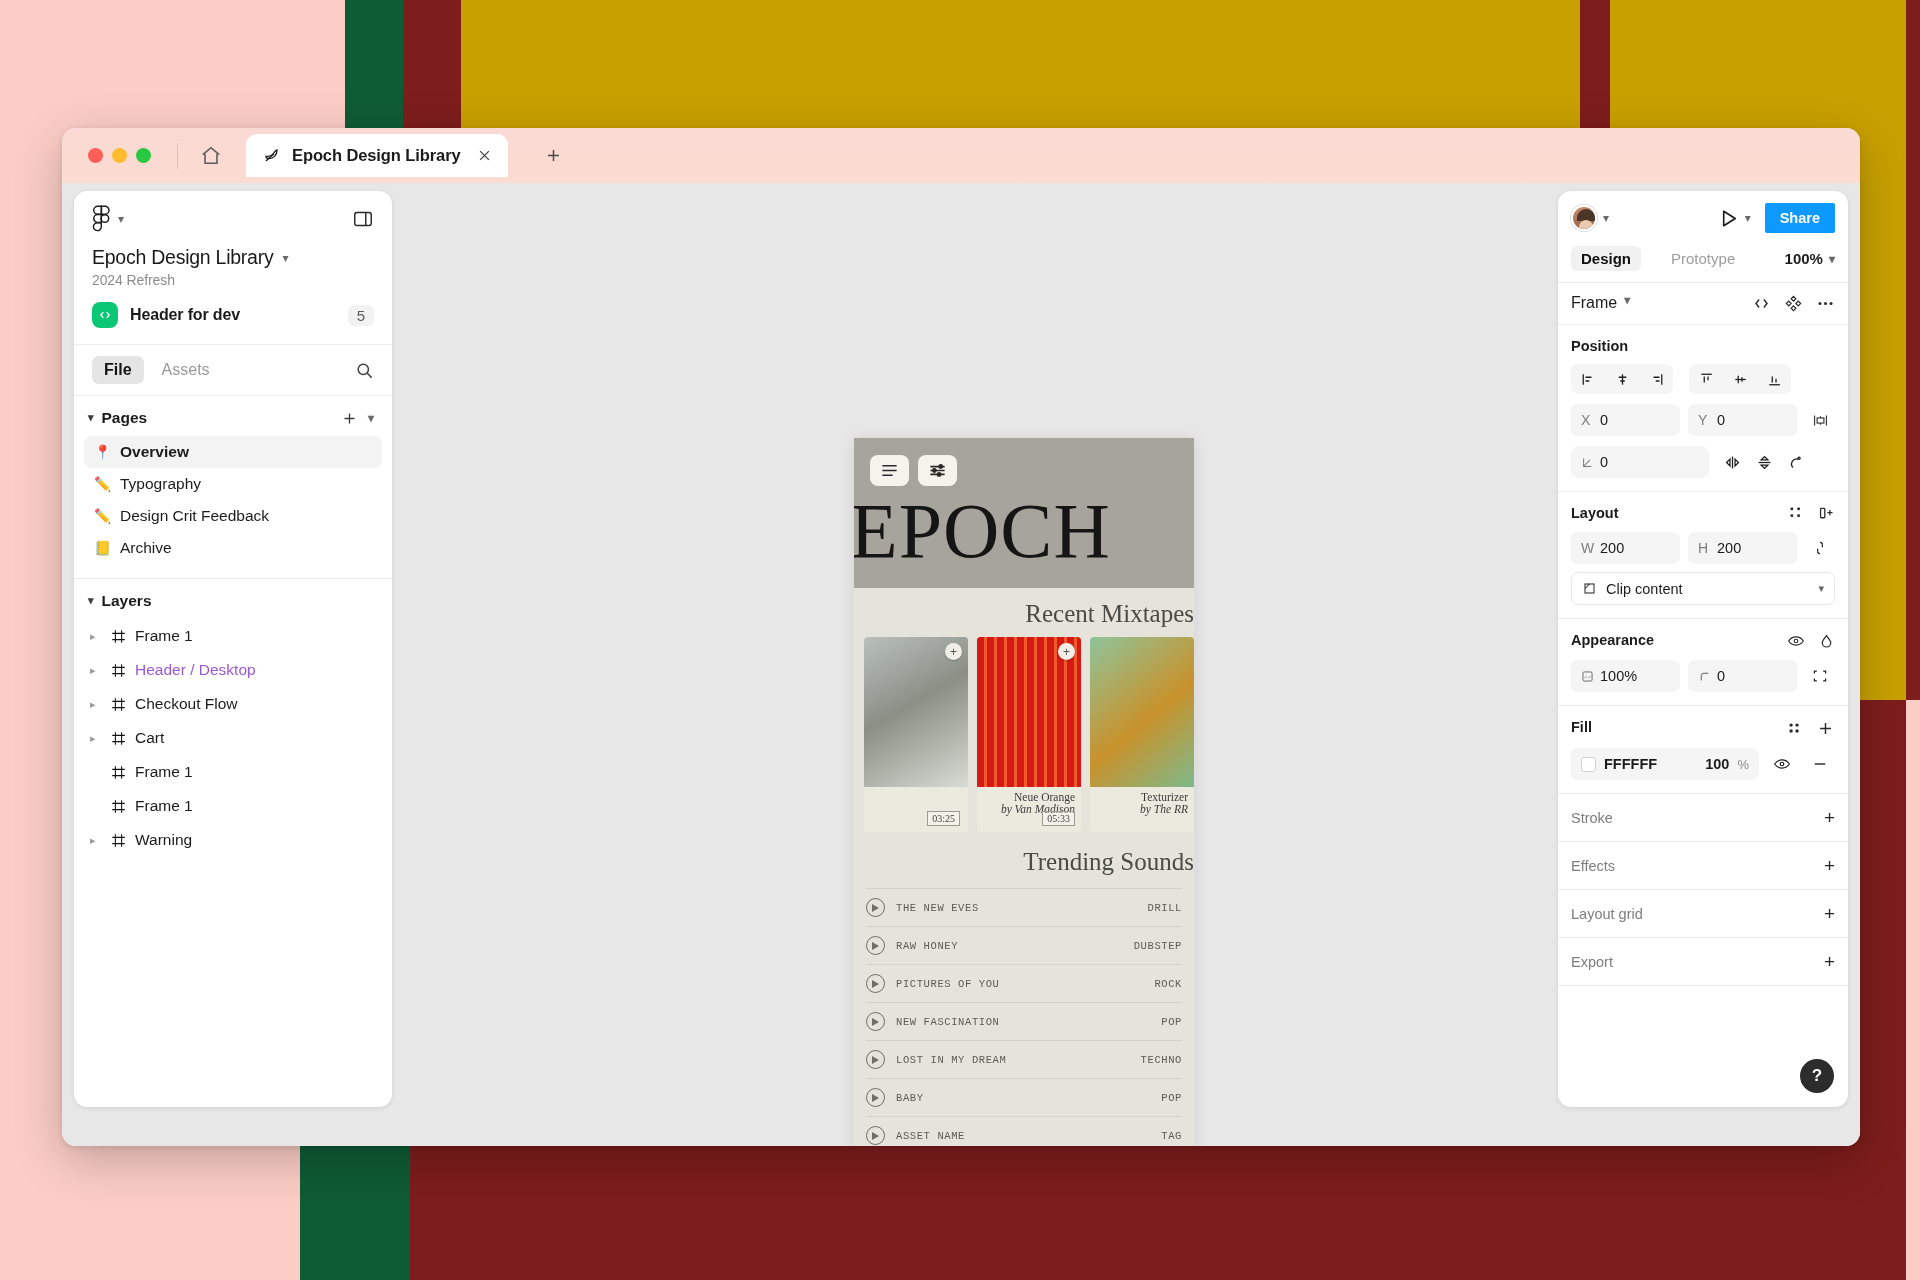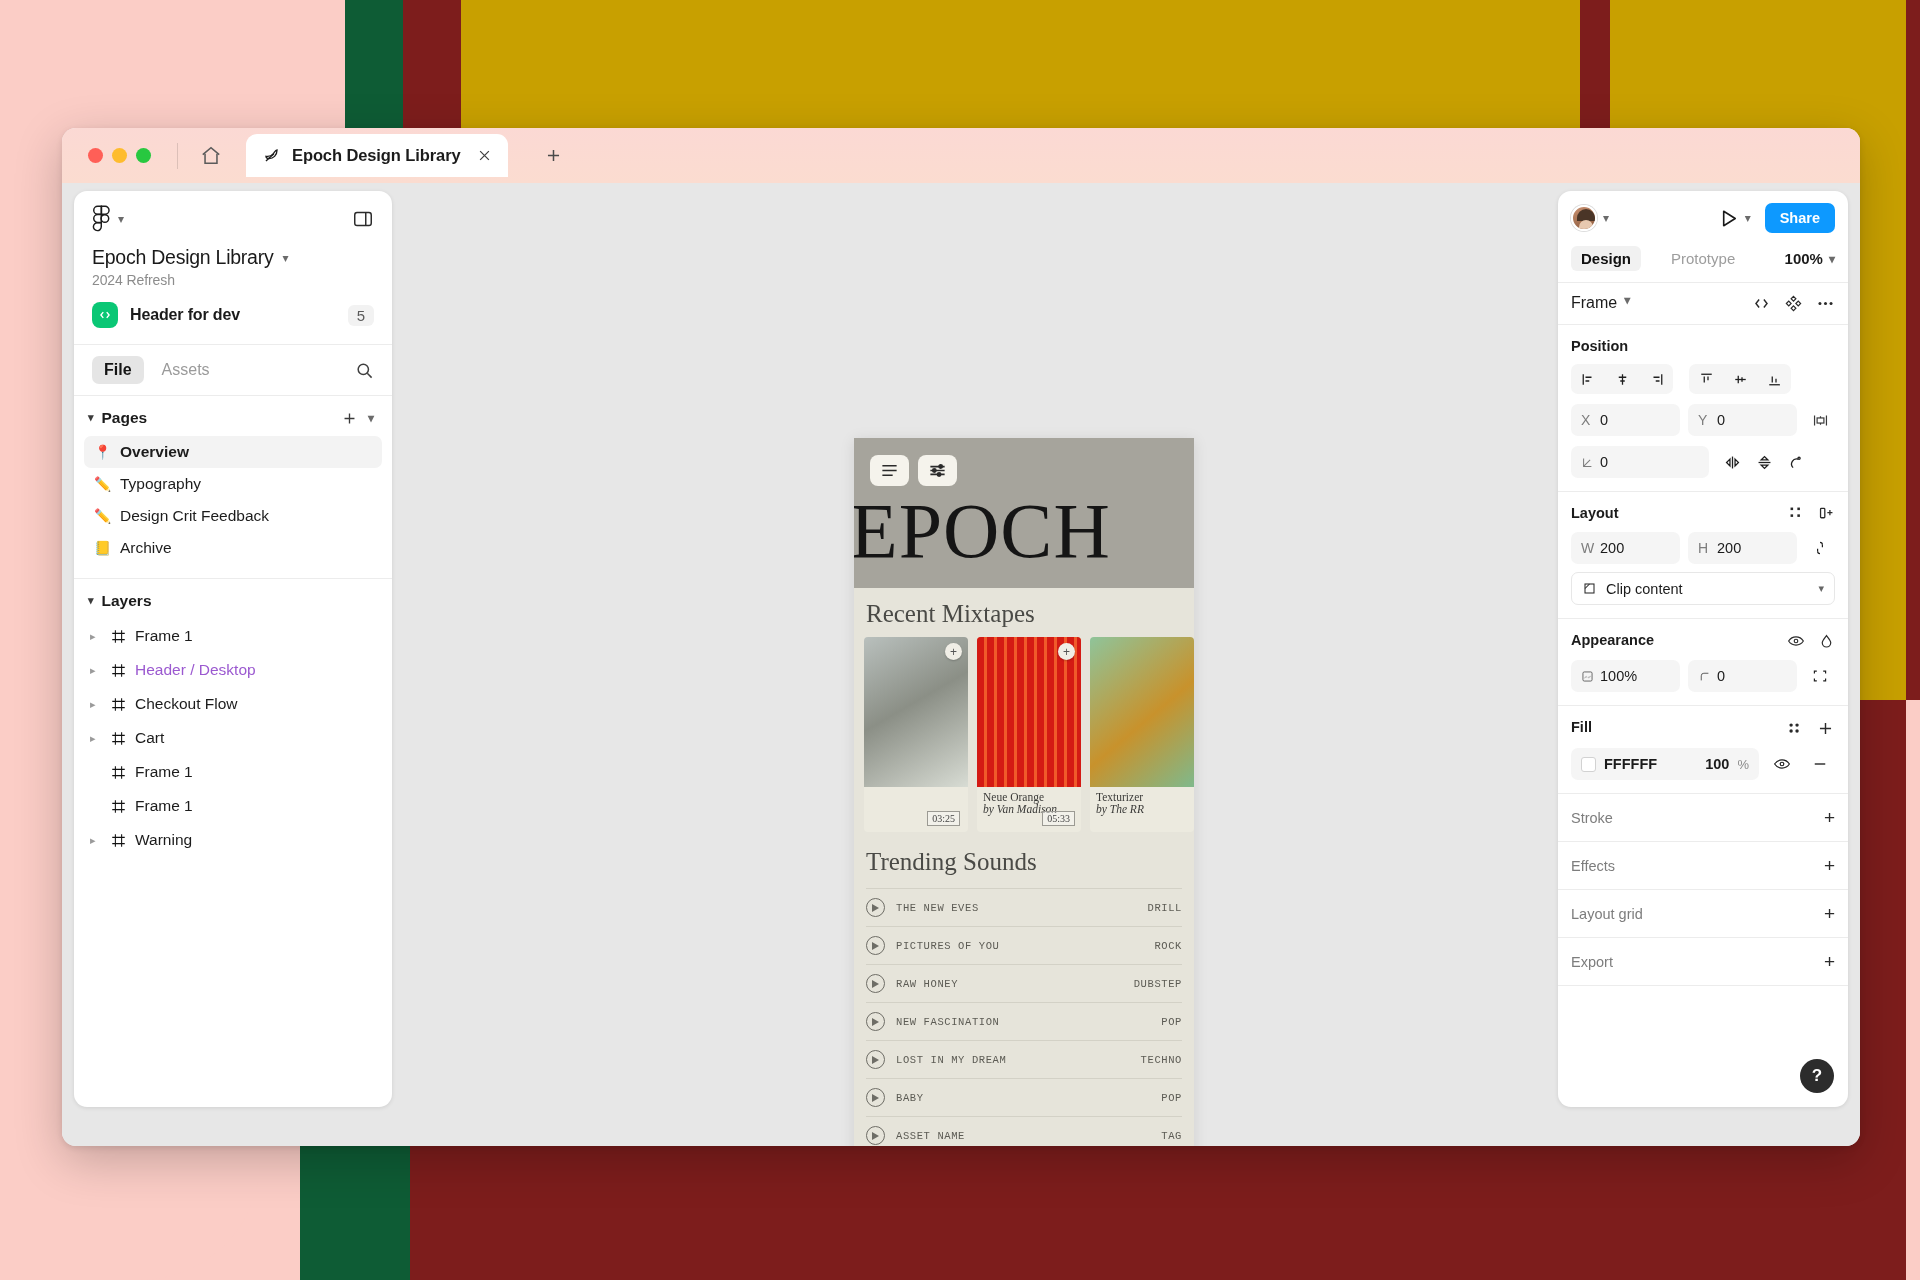--- a/index.html
+++ b/index.html
@@ -114,21 +114,21 @@
   .layer-row {
     display:flex; align-items:center; gap: 9px;
     margin: 0 8px; padding: 8px 8px; border-radius: 7px;
     font-size: 15.5px; color: #1c1c1c;
   }
   .layer-row .caret { width: 12px; color: #9a9a9a; font-size: 11px; }
   .layer-row .fr { color:#111; display:flex;align-items:center; }
   .layer-row.purple .lname { color: #9b59d0; }
 
   
-  #canvas { position:absolute; left: 340px; right: 330px; top: 0; bottom: 0; }
+  #canvas { position:absolute; left: 340px; right: 330px; top: 0; bottom: 0; text-align: right; }
   #artboard {
     position: absolute;
     left: 452px; top: 255px;
     width: 340px; height: 737px;
     background: #e6e4da;
     box-shadow: 0 2px 14px rgba(0,0,0,.10);
     overflow: hidden;
     filter: blur(.35px);
   }
   .ab-hero { height: 150px; background: #a6a49c; position: relative; }
@@ -177,21 +177,21 @@
     background:#fff; border-radius: 13px;
     box-shadow: 0 1px 4px rgba(0,0,0,.10);
     overflow: hidden;
     display:flex; flex-direction:column;
   }
   .rp-top { display:flex; align-items:center; padding: 12px 13px 11px 13px; gap: 6px;}
   .avatar { width: 26px; height:26px; border-radius:50%; background: linear-gradient(160deg,#c89070,#8b5a3c); border:2px solid #fff; box-shadow:0 0 0 1px #ddd; position:relative; overflow:hidden;}
   .avatar::after{content:"";position:absolute;left:6px;top:13px;width:14px;height:14px;border-radius:50% 50% 0 0;background:#e8c9b0;}
   .avatar::before{content:"";position:absolute;left:4px;top:2px;width:18px;height:12px;border-radius:9px 9px 0 0;background:#4a3527;}
   .rp-play { margin-left:auto; display:flex;align-items:center;gap:5px; color:#1a1a1a;}
-  .share-btn { background:#0d99ff; color:#fff; font-size:14.5px; font-weight:600; padding:7px 15px; border-radius:7px; margin-left:8px;}
+  .share-btn { background:#0d99ff; color:#fff; font-size:14.5px; font-weight:600; padding:7px 15px; border-radius:2px; margin-left:8px;}
   .rp-tabs { display:flex; align-items:center; padding: 2px 13px 11px 13px; gap:20px;}
   .rp-tab { font-size:15px; padding:4px 10px; border-radius:6px; color:#9d9d9d; font-weight:500;}
   .rp-tab.active { background:#f1f1f1; color:#111; font-weight:700;}
   .rp-zoom { margin-left:auto; display:flex;align-items:center;gap:6px; font-size:15px; color:#1c1c1c; font-weight:600;}
   .rp-sec { padding: 13px 13px; }
   .rp-sec-head { display:flex; align-items:flex-start; font-size:14.5px; font-weight:700; color:#1c1c1c;}
   .rp-sec-head .acts { margin-left:auto; display:flex; gap:13px; align-items:center; color:#2a2a2a;}
   .seg { display:flex; }
   .seg .b { width: 34px; height:30px; display:flex;align-items:center;justify-content:center; background:#f5f5f5; color:#1f1f1f;}
   .seg .b:first-child{border-radius:7px 0 0 7px;}
@@ -498,31 +498,31 @@
               </span>
             <span>THE NEW EVES</span>
             <span class="tag">DRILL</span>
           </div>
           <div class="tr-row">
             <span class="pl">
                 <svg width="7" height="8" viewBox="0 0 8 9" fill="#6e6d66">
                   <path d="M0 0l8 4.5L0 9z"></path>
                 </svg>
               </span>
-            <span>PICTURES OF YOU</span>
-            <span class="tag">ROCK</span>
+            <span>RAW HONEY</span>
+            <span class="tag">DUBSTEP</span>
           </div>
           <div class="tr-row">
             <span class="pl">
                 <svg width="7" height="8" viewBox="0 0 8 9" fill="#6e6d66">
                   <path d="M0 0l8 4.5L0 9z"></path>
                 </svg>
               </span>
-            <span>RAW HONEY</span>
-            <span class="tag">DUBSTEP</span>
+            <span>PICTURES OF YOU</span>
+            <span class="tag">ROCK</span>
           </div>
           <div class="tr-row">
             <span class="pl">
                 <svg width="7" height="8" viewBox="0 0 8 9" fill="#6e6d66">
                   <path d="M0 0l8 4.5L0 9z"></path>
                 </svg>
               </span>
             <span>NEW FASCINATION</span>
             <span class="tag">POP</span>
           </div>

